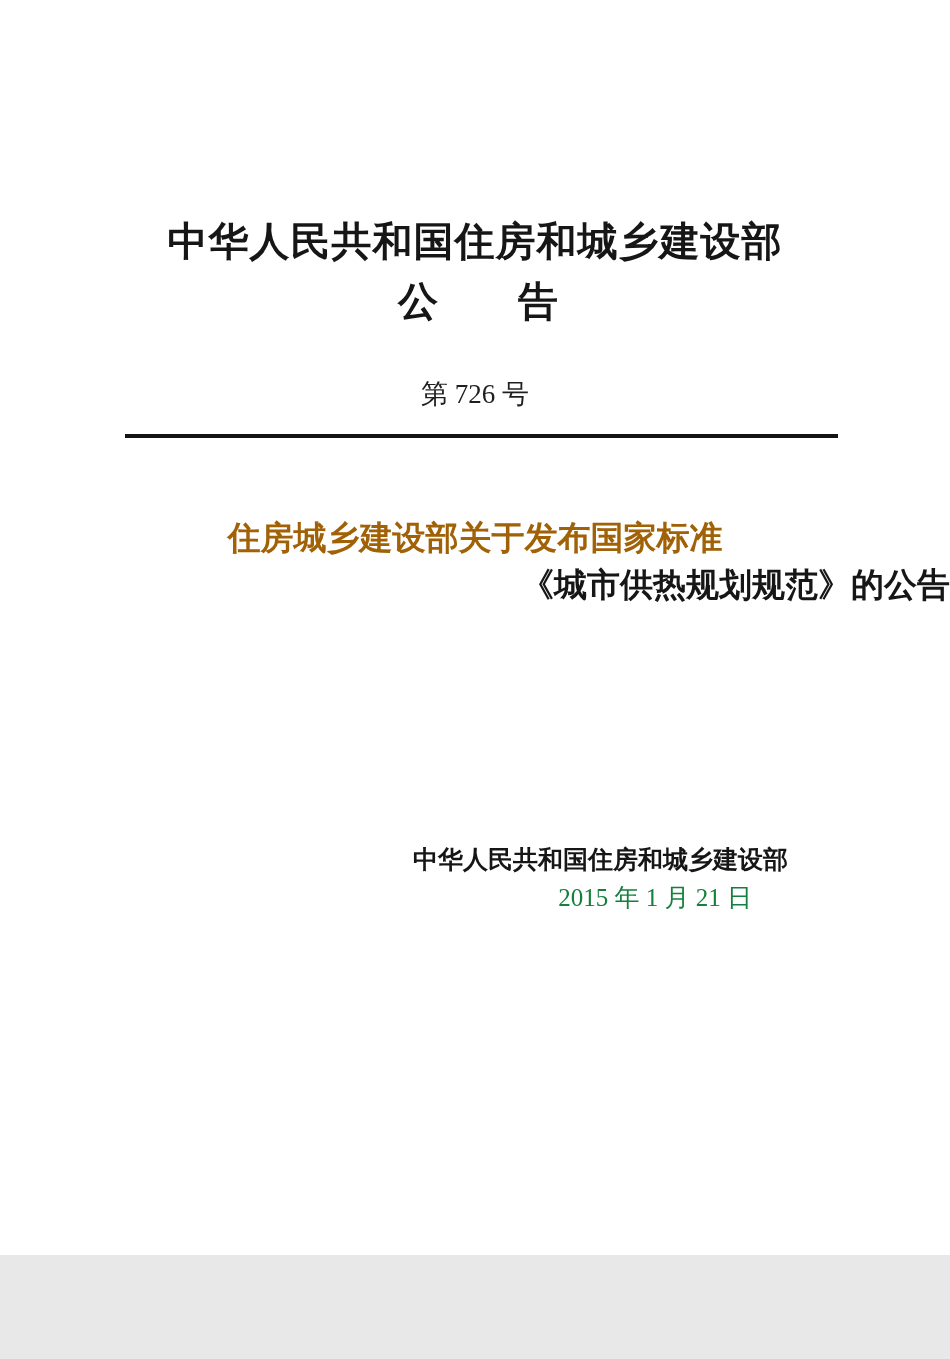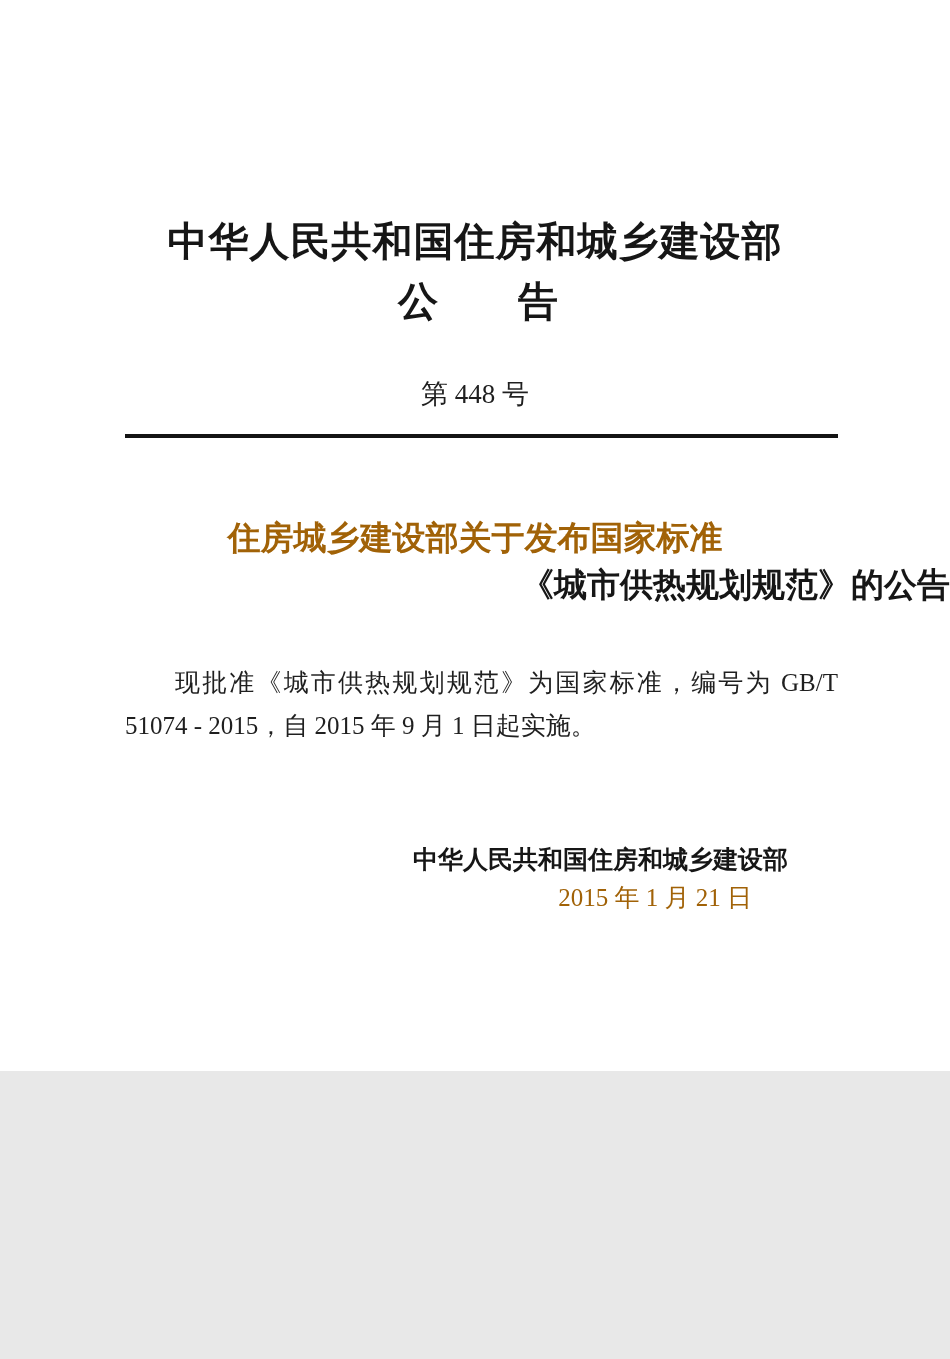--- a/index.html
+++ b/index.html
@@ -3,21 +3,21 @@
 <meta charset="utf-8">
 <style>
   html, body {
     margin: 0;
     padding: 0;
     background: #e8e8e8;
   }
   .page {
     position: relative;
     width: 950px;
-    height: 1071px;
+    height: 1255px;
     margin: 0 auto;
     background: #ffffff;
     overflow: hidden;
     font-family: "Liberation Serif", serif;
     color: #1f1f1f;
   }
   
   .ministry-line {
     position: absolute;
     top: 218px;
@@ -118,51 +118,50 @@
   }
   .date-line {
     position: absolute;
     top: 881px;
     left: 0;
     width: 752px;
     text-align: right;
     font-family: "Liberation Serif", serif;
     font-size: 25px;
     line-height: 34px;
-    color: #a16207;
+    color: #15803d;
   }
   
   .page-number {
     position: absolute;
     top: 1277px;
     left: 793px;
     font-family: "Liberation Serif", serif;
     font-size: 24px;
     color: #2a2a2a;
   }
 </style>
 </head>
 <body>
 
 <div class="page">
 
   <div class="ministry-line">中华人民共和国住房和城乡建设部</div>
 
   <div class="announcement-line">公　　告</div>
 
-  <div class="number-line">第 448 号</div>
+  <div class="number-line">第 726 号</div>
 
   <div class="rule"></div>
 
   <div class="notice-title-1">住房城乡建设部关于发布国家标准</div>
 
   <div class="notice-title-2">《城市供热规划规范》的公告</div>
 
   <div class="body-block">
-    <p>现批准《城市供热规划规范》为国家标准，编号为 GB/T 51074 - 2015，自 2015 年 9 月 1 日起实施。</p>
   </div>
 
   <div class="signature-line">中华人民共和国住房和城乡建设部</div>
 
   <div class="date-line">2015 年 1 月 21 日</div>
 
   <div class="page-number">3</div>
 
 </div>
 

